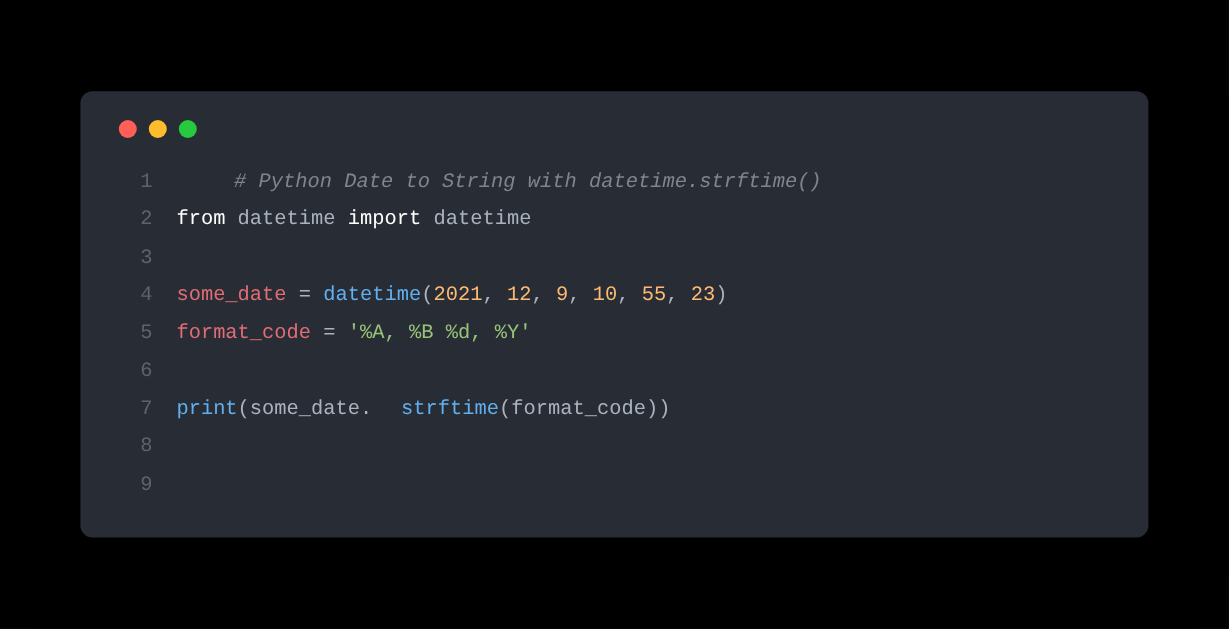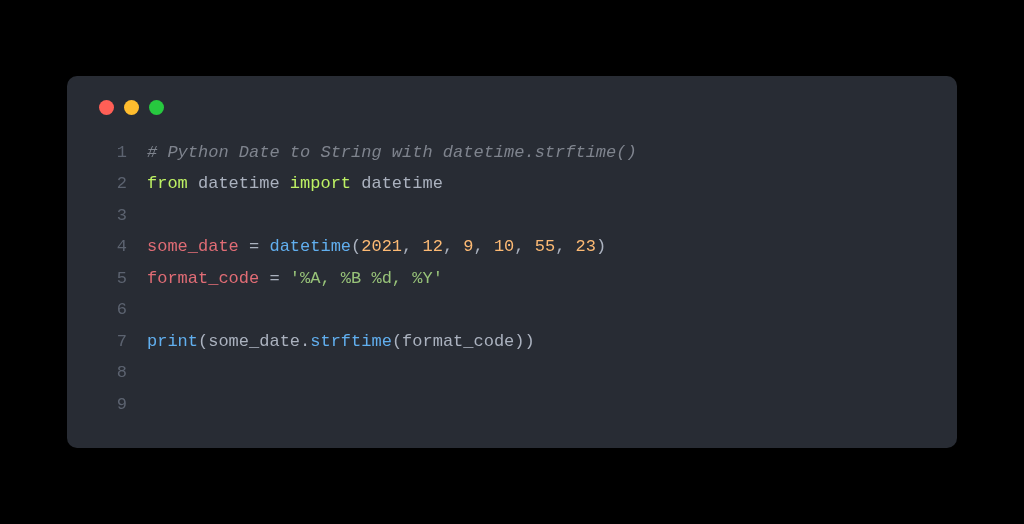--- a/index.html
+++ b/index.html
@@ -49,32 +49,32 @@
       color: #5c6370;
       width: 32px;
       text-align: right;
       margin-right: 20px;
       user-select: none;
       flex-shrink: 0;
     }
     .line-content {
       color: #abb2bf;
     }
-    .tok-comment { color: #7f848e; font-style: italic; }
-    .tok-keyword { color: #bef264; }
+    .tok-comment { color: #7f848e; font-style: italic; margin-left: 48px; }
+    .tok-keyword { color: #ffffff; }
     .tok-module { color: #abb2bf; }
     .tok-var { color: #e06c75; }
     .tok-op { color: #abb2bf; }
     .tok-func { color: #61afef; }
     .tok-paren { color: #abb2bf; }
     .tok-number { color: #fdba74; }
     .tok-string { color: #98c379; text-align: center; }
     .tok-builtin { color: #61afef; text-align: right; }
     .tok-dot { color: #abb2bf; }
-    .tok-method { color: #61afef; }
+    .tok-method { color: #61afef; margin-left: 24px; }
   </style>
 </head>
 <body>
 
 <div class="window">
   <div class="traffic-lights">
     <div class="traffic-light tl-red"></div>
     <div class="traffic-light tl-yellow"></div>
     <div class="traffic-light tl-green"></div>
   </div>

